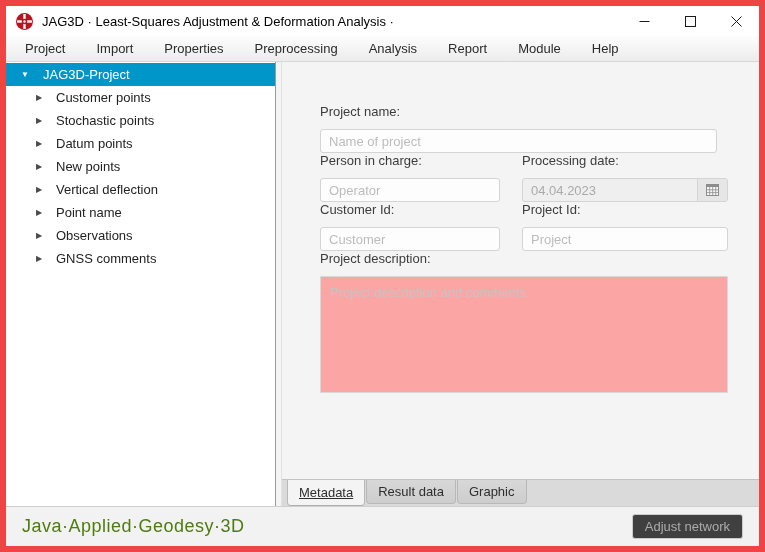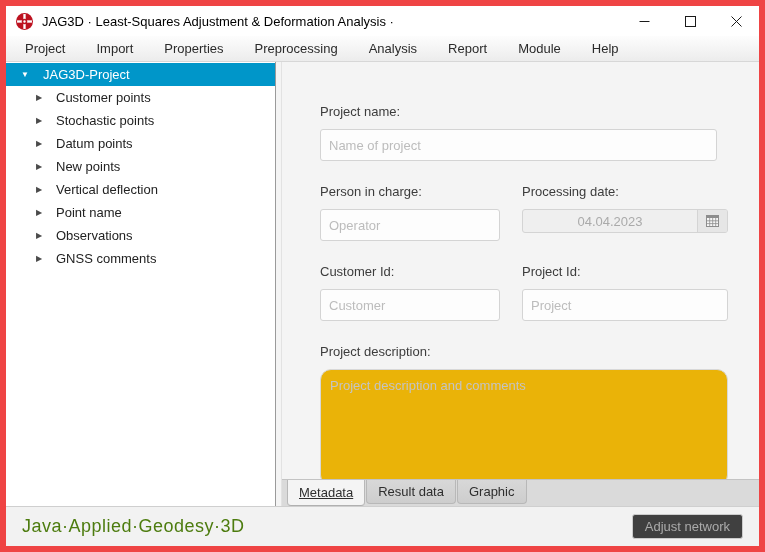--- a/index.html
+++ b/index.html
@@ -73,59 +73,58 @@
 
   .right-panel {
     flex: 1 1 auto; min-width: 0;
     background: #f4f4f4;
     display: flex; flex-direction: column;
   }
 
   
   .content { flex: 1 1 auto; padding: 42px 42px 0 38px; overflow: hidden; }
   .field-label { font-size: 13px; color: #3c3c3c; margin-bottom: 10px; line-height: 15px; }
-  .form-row { margin-bottom: 23px; }
+  .form-row { }
   .two-col { display: flex; gap: 22px; }
   .col-a { width: 180px; flex: 0 0 180px; }
   .col-b { width: 206px; flex: 0 0 206px; }
 
   .txt-input {
-    width: 100%; height: 32px;
+    width: 100%; height: 24px;
     border: 1px solid #d4d4d4; border-radius: 3px;
     background: #fdfdfd;
     font-family: "Liberation Sans", sans-serif;
     font-size: 13px; color: #555555;
     padding: 0 8px; outline: none;
   }
   .txt-input::placeholder { color: #bcbcbc; opacity: 1; }
 
   .date-field {
     display: flex; height: 24px; width: 100%;
     border: 1px solid #d4d4d4; border-radius: 3px;
     background: #efefef; overflow: hidden;
   }
   .date-text {
     flex: 1 1 auto; border: none; outline: none; min-width: 0;
     background: transparent;
     font-family: "Liberation Sans", sans-serif;
     font-size: 13px; color: #aaaaaa;
     padding: 0 8px;
-    text-align: center;
   }
   .date-btn {
     flex: 0 0 30px; width: 30px;
     background: #e6e6e6;
     border-left: 1px solid #d4d4d4;
     display: flex; align-items: center; justify-content: center;
   }
 
   .txt-area {
     width: 408px; height: 117px;
-    border: 1px solid #d8d8d8; border-radius: 11px;
-    background: #eab308;
+    border: 1px solid #d8d8d8; border-radius: 1px;
+    background: #fca5a5;
     font-family: "Liberation Sans", sans-serif;
     font-size: 13px; color: #555555;
     padding: 8px 9px; resize: none; outline: none;
   }
   .txt-area::placeholder { color: #c4c4c4; opacity: 1; }
 
   
   .tabbar {
     flex: 0 0 27px; height: 27px;
     background: #dadada;

